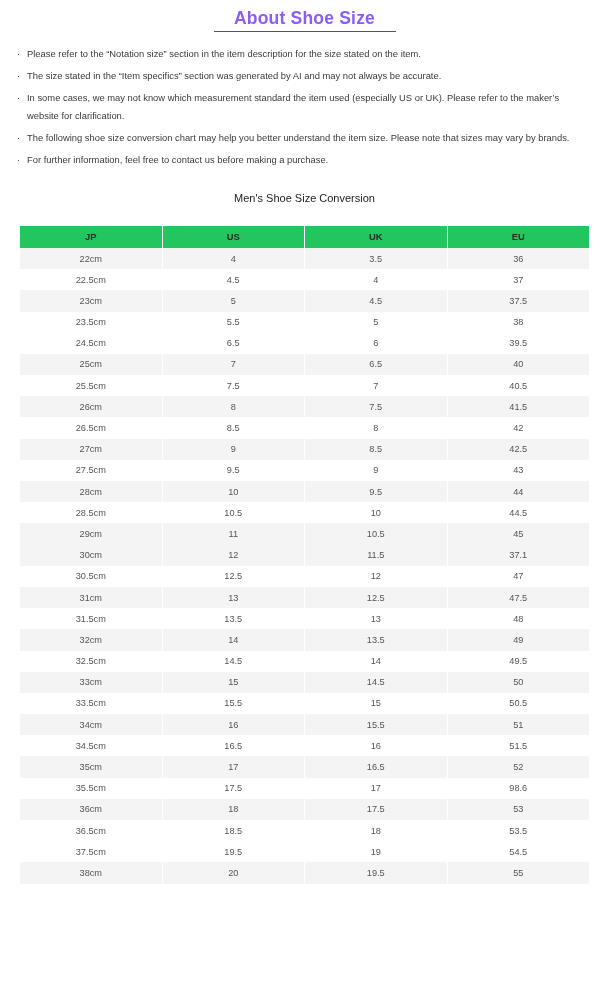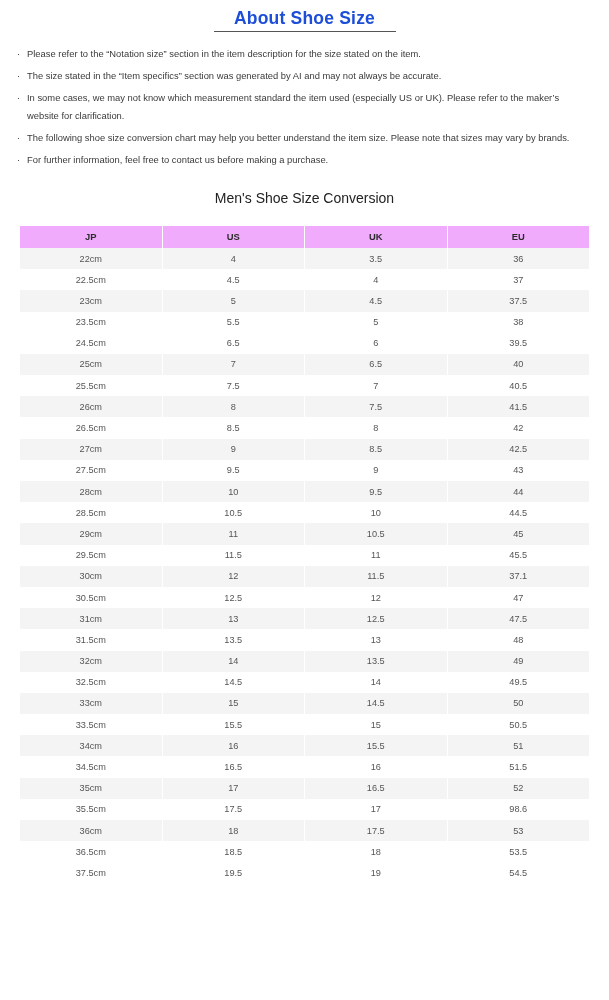--- a/index.html
+++ b/index.html
@@ -19,21 +19,21 @@
     width: 609px;
     height: 1000px;
     box-sizing: border-box;
   }
 
   
   .page-title {
     text-align: center;
     font-size: 17.5px;
     font-weight: bold;
-    color: #1d4ed8;
+    color: #8b5cf6;
     letter-spacing: 0.2px;
     margin: 0;
     padding-top: 7px;
     line-height: 22px;
   }
   .title-rule {
     width: 182px;
     height: 1px;
     background: #555555;
     margin: 2px auto 0 auto;
@@ -58,21 +58,21 @@
     left: 0;
     top: -0.5px;
     font-size: 9.4px;
     line-height: 17.6px;
     color: #3a3a3a;
   }
 
   
   .table-title {
     text-align: center;
-    font-size: 14px;
+    font-size: 11px;
     font-weight: normal;
     color: #222222;
     margin: 8px;
     padding-top: 12px;
     line-height: 18px;
   }
 
   
   .size-table-wrap {
     padding: 11px 19px 0 19px;
@@ -87,21 +87,21 @@
   table.size-table th,
   table.size-table td {
     width: 25%;
     height: 21.2px;
     text-align: center;
     vertical-align: middle;
     padding: 0;
     font-weight: normal;
   }
   table.size-table th {
-    background: #f0abfc;
+    background: #22c55e;
     color: #2b2b2b;
     font-weight: bold;
     font-size: 9.4px;
     height: 22px;
   }
   table.size-table tbody tr.row-even td {
     background: #f4f4f4;
     color: #555555;
   }
   table.size-table tbody tr.row-odd td {
@@ -215,26 +215,20 @@
             <td>10.5</td>
             <td>10</td>
             <td>44.5</td>
           </tr>
           <tr class="row-even">
             <td>29cm</td>
             <td>11</td>
             <td>10.5</td>
             <td>45</td>
           </tr>
-          <tr class="row-odd">
-            <td>29.5cm</td>
-            <td>11.5</td>
-            <td>11</td>
-            <td>45.5</td>
-          </tr>
           <tr class="row-even">
             <td>30cm</td>
             <td>12</td>
             <td>11.5</td>
             <td>37.1</td>
           </tr>
           <tr class="row-odd">
             <td>30.5cm</td>
             <td>12.5</td>
             <td>12</td>
@@ -311,17 +305,23 @@
             <td>18.5</td>
             <td>18</td>
             <td>53.5</td>
           </tr>
           <tr class="row-odd">
             <td>37.5cm</td>
             <td>19.5</td>
             <td>19</td>
             <td>54.5</td>
           </tr>
+          <tr class="row-even">
+            <td>38cm</td>
+            <td>20</td>
+            <td>19.5</td>
+            <td>55</td>
+          </tr>
         </tbody>
     </table>
   </div>
 
 </div>
 
 </body></html>

